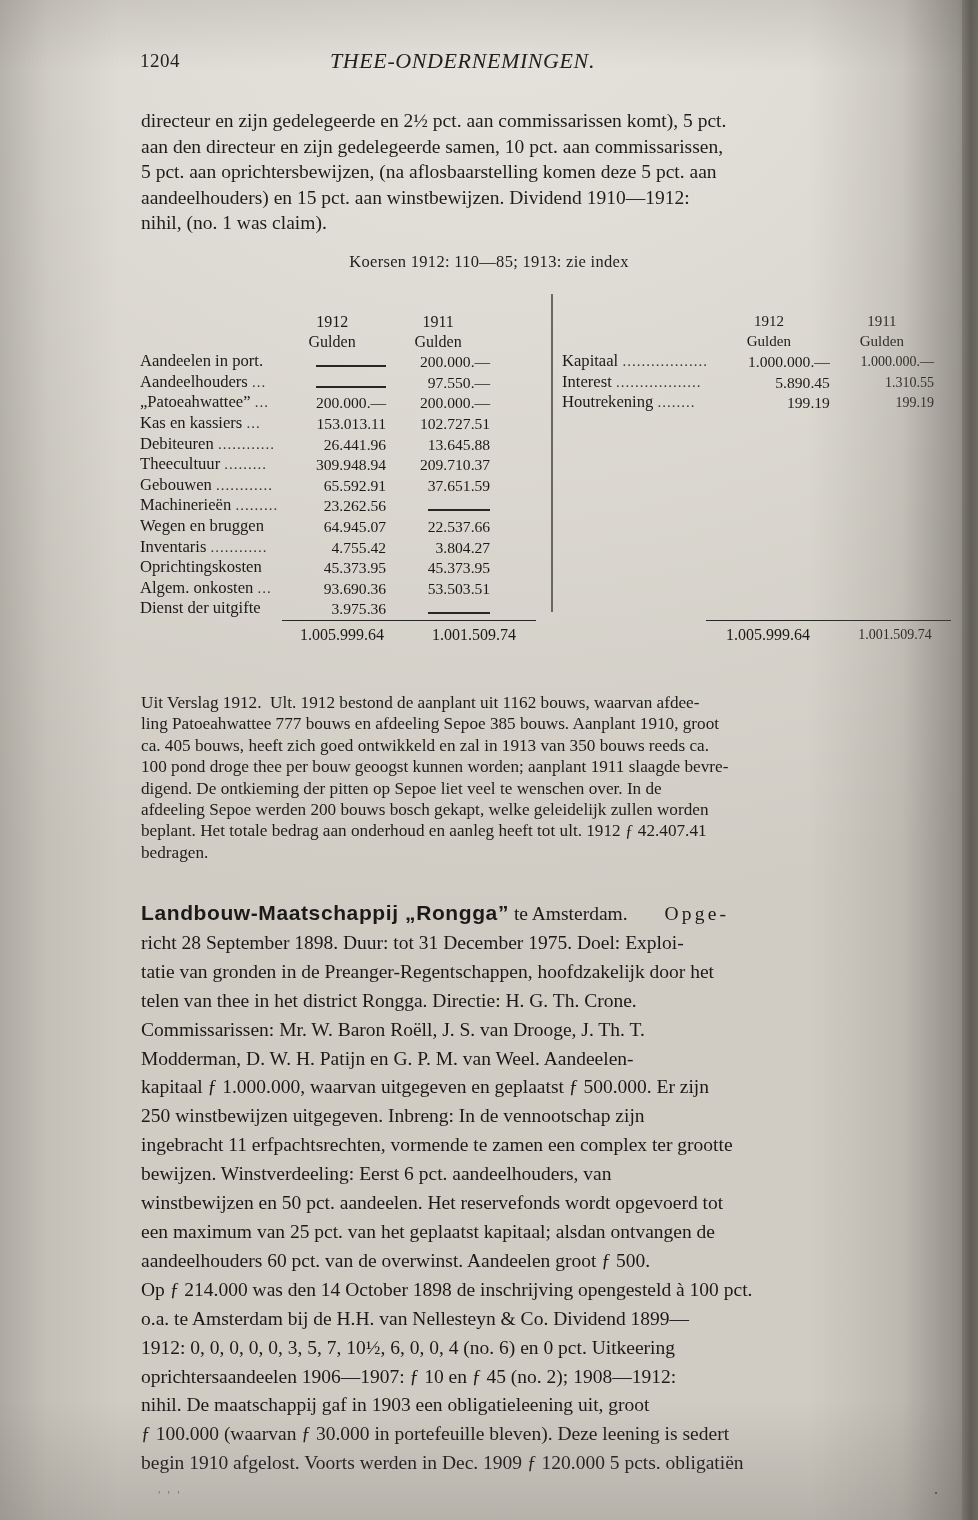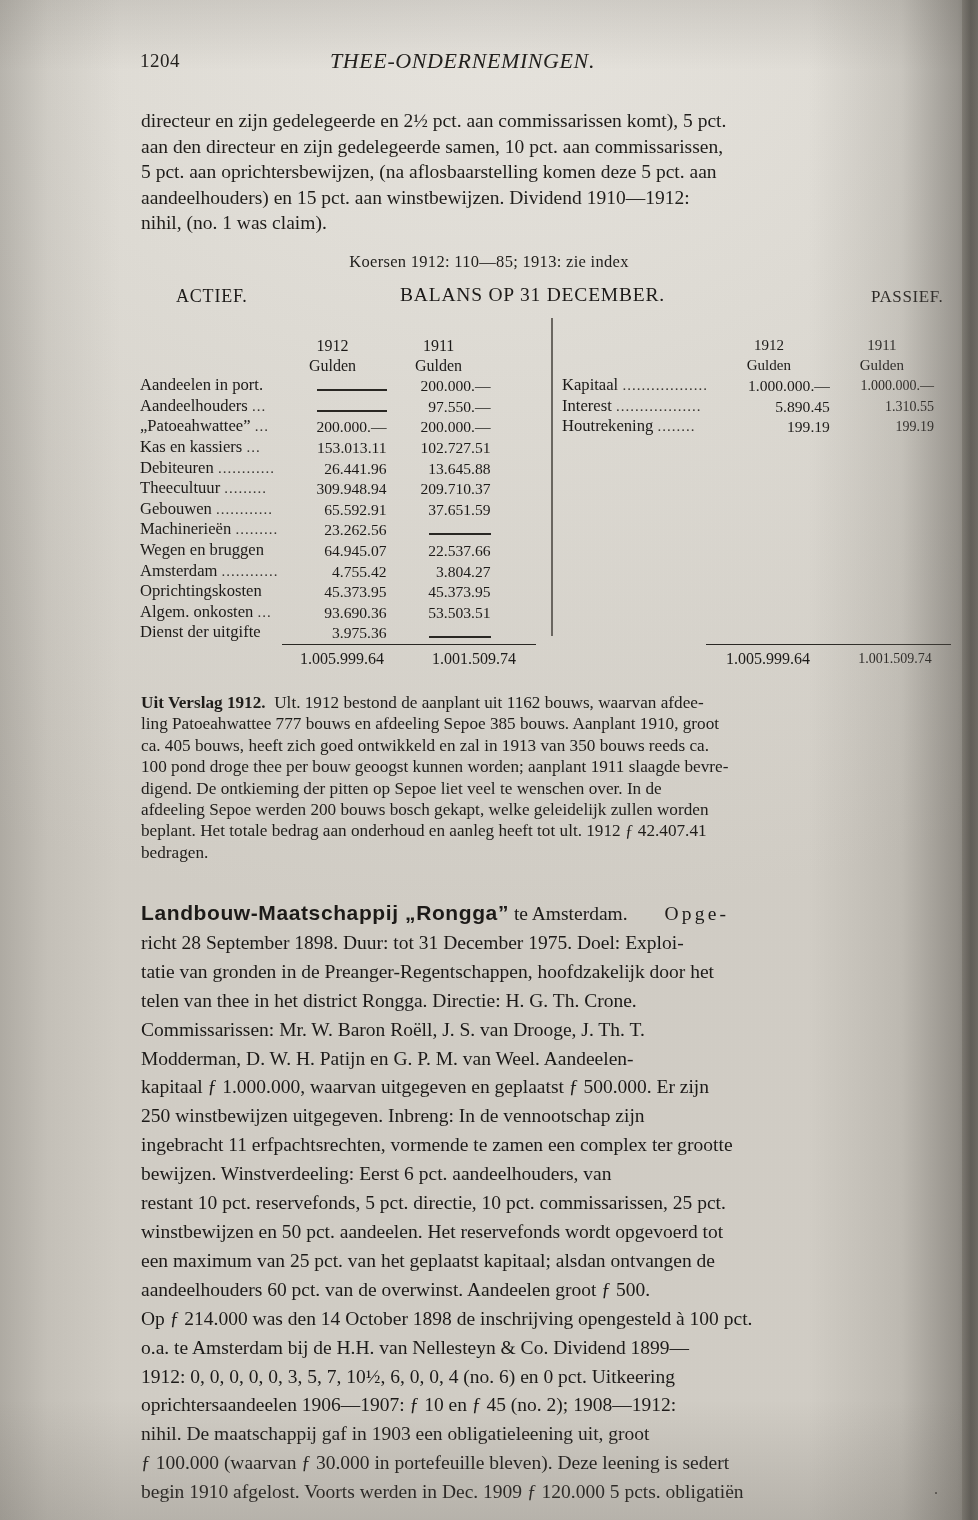--- a/index.html
+++ b/index.html
@@ -73,21 +73,21 @@
   .para{
     position:absolute;
     color:#201e1b;
     font-size:19.5px;
     line-height:25.6px;
     text-align:justify;
   }
   .p-top{left:141px;top:108px;width:700px;}
   .p-top .ln{display:block;white-space:nowrap;}
   .sp{letter-spacing:3.2px;margin-left:32px;}
-  b{font-weight:bold;}
+  b{font-weight:normal;}
 
   .koersen{
     position:absolute;left:0;top:252px;width:978px;text-align:center;
     font-size:16.5px;color:#201e1b;letter-spacing:.3px;
   }
 
   
   .balans{position:absolute;left:140px;top:286px;width:820px;color:#1d1b19;}
   .bs-head{position:relative;height:24px;}
   .bs-actief{position:absolute;left:36px;top:0;font-size:18px;letter-spacing:.8px;}
@@ -153,25 +153,20 @@
       <span class="ln">directeur en zijn gedelegeerde en 2½ pct. aan commissarissen komt), 5 pct.</span>
       <span class="ln">aan den directeur en zijn gedelegeerde samen, 10 pct. aan commissarissen,</span>
       <span class="ln">5 pct. aan oprichtersbewijzen, (na aflosbaarstelling komen deze 5 pct. aan</span>
       <span class="ln">aandeelhouders) en 15 pct. aan winstbewijzen. Dividend 1910—1912:</span>
       <span class="ln">nihil, (no. 1 was claim).</span>
     </div>
 
     <div class="koersen">Koersen 1912: 110—85; 1913: zie index</div>
 
     <div class="balans">
-      <div class="bs-head">
-        <span class="bs-actief">ACTIEF.</span>
-        <span class="bs-title">BALANS OP 31 DECEMBER.</span>
-        <span class="bs-passief">PASSIEF.</span>
-      </div>
 
       <div class="bs-body">
         <div class="divider"></div>
 
         <table class="bs tbl-left">
           <tbody>
               <tr class="colhdr">
             <td></td>
             <td class="c1">1912</td>
             <td class="c2">1911</td>
@@ -221,21 +216,21 @@
             <td class="lbl"><span>Machinerieën</span> <span class="dots">.........</span></td>
             <td class="num c1">23.262.56</td>
             <td class="num c2"><span class="dash-s"></span></td>
           </tr>
           <tr>
             <td class="lbl"><span>Wegen en bruggen</span> <span class="dots"></span></td>
             <td class="num c1">64.945.07</td>
             <td class="num c2">22.537.66</td>
           </tr>
           <tr>
-            <td class="lbl"><span>Amsterdam</span> <span class="dots">............</span></td>
+            <td class="lbl"><span>Inventaris</span> <span class="dots">............</span></td>
             <td class="num c1">4.755.42</td>
             <td class="num c2">3.804.27</td>
           </tr>
           <tr>
             <td class="lbl"><span>Oprichtingskosten</span> <span class="dots"></span></td>
             <td class="num c1">45.373.95</td>
             <td class="num c2">45.373.95</td>
           </tr>
           <tr>
             <td class="lbl"><span>Algem. onkosten</span> <span class="dots">...</span></td>
@@ -324,21 +319,20 @@
       </span>
       <span class="ln">richt 28 September 1898.  Duur: tot 31 December 1975.  Doel: Exploi-</span>
       <span class="ln">tatie van gronden in de Preanger-Regentschappen, hoofdzakelijk door het</span>
       <span class="ln">telen van thee in het district Rongga. Directie: H. G. Th. Crone.</span>
       <span class="ln">Commissarissen: Mr. W. Baron Roëll, J. S. van Drooge, J. Th. T.</span>
       <span class="ln">Modderman, D. W. H. Patijn en G. P. M. van Weel. Aandeelen-</span>
       <span class="ln">kapitaal ƒ 1.000.000, waarvan uitgegeven en geplaatst ƒ 500.000. Er zijn</span>
       <span class="ln">250 winstbewijzen uitgegeven. Inbreng: In de vennootschap zijn</span>
       <span class="ln">ingebracht 11 erfpachtsrechten, vormende te zamen een complex ter grootte</span>
       <span class="ln">bewijzen. Winstverdeeling: Eerst 6 pct. aandeelhouders, van</span>
-      <span class="ln">restant 10 pct. reservefonds, 5 pct. directie, 10 pct. commissarissen, 25 pct.</span>
       <span class="ln">winstbewijzen en 50 pct. aandeelen. Het reservefonds wordt opgevoerd tot</span>
       <span class="ln">een maximum van 25 pct. van het geplaatst kapitaal; alsdan ontvangen de</span>
       <span class="ln">aandeelhouders 60 pct. van de overwinst. Aandeelen groot ƒ 500.</span>
       <span class="ln">Op ƒ 214.000 was den 14 October 1898 de inschrijving opengesteld à 100 pct.</span>
       <span class="ln">o.a. te Amsterdam bij de H.H. van Nellesteyn &amp; Co.  Dividend 1899—</span>
       <span class="ln">1912: 0, 0, 0, 0, 0, 3, 5, 7, 10½, 6, 0, 0, 4 (no. 6) en 0 pct. Uitkeering</span>
       <span class="ln">oprichtersaandeelen  1906—1907: ƒ 10 en ƒ 45 (no. 2); 1908—1912:</span>
       <span class="ln">nihil.  De maatschappij gaf in 1903 een obligatieleening uit, groot</span>
       <span class="ln">ƒ 100.000 (waarvan ƒ 30.000 in portefeuille bleven).  Deze leening is sedert</span>
       <span class="ln">begin 1910 afgelost.  Voorts werden in Dec. 1909 ƒ 120.000 5 pcts. obligatiën</span>

